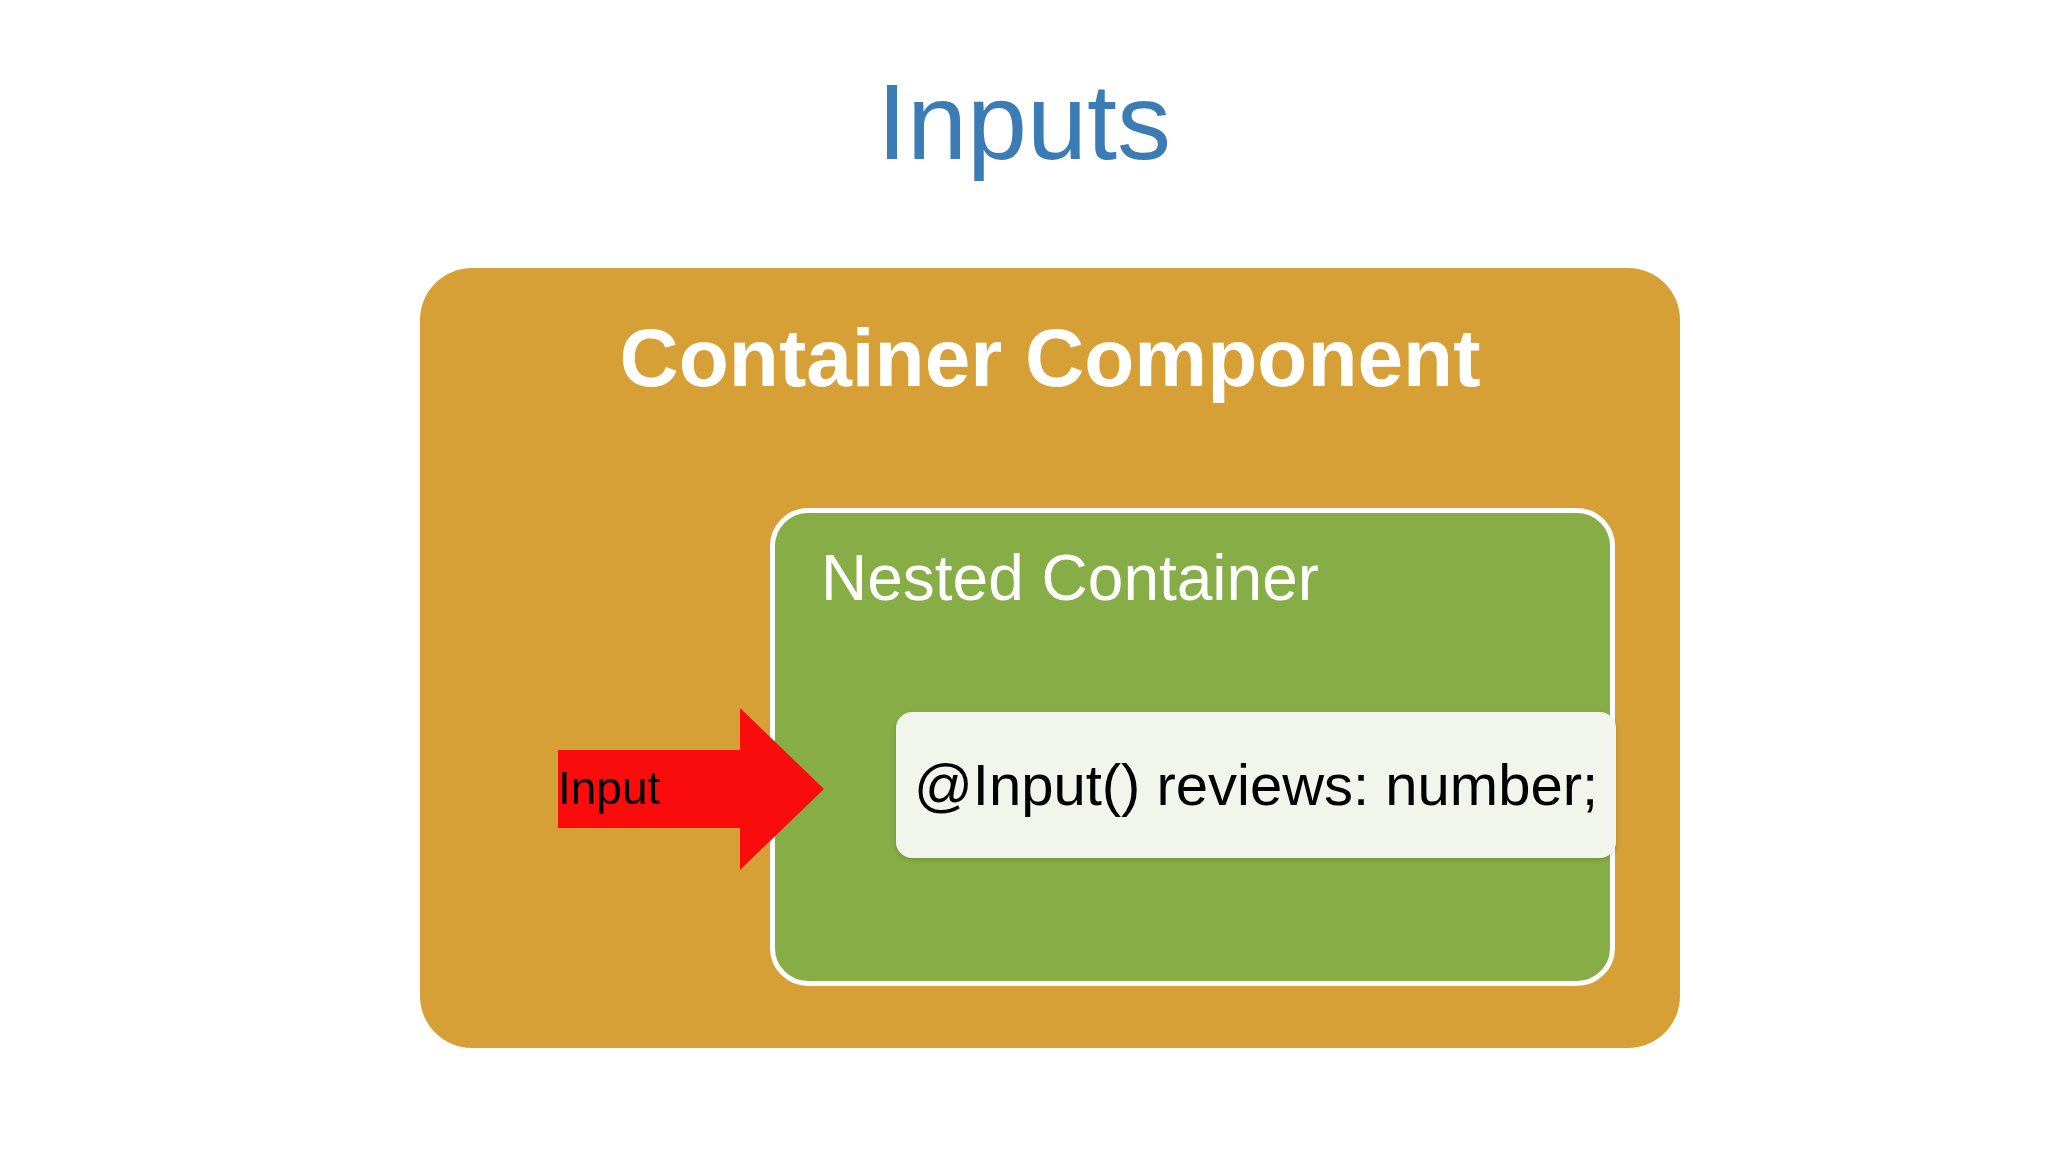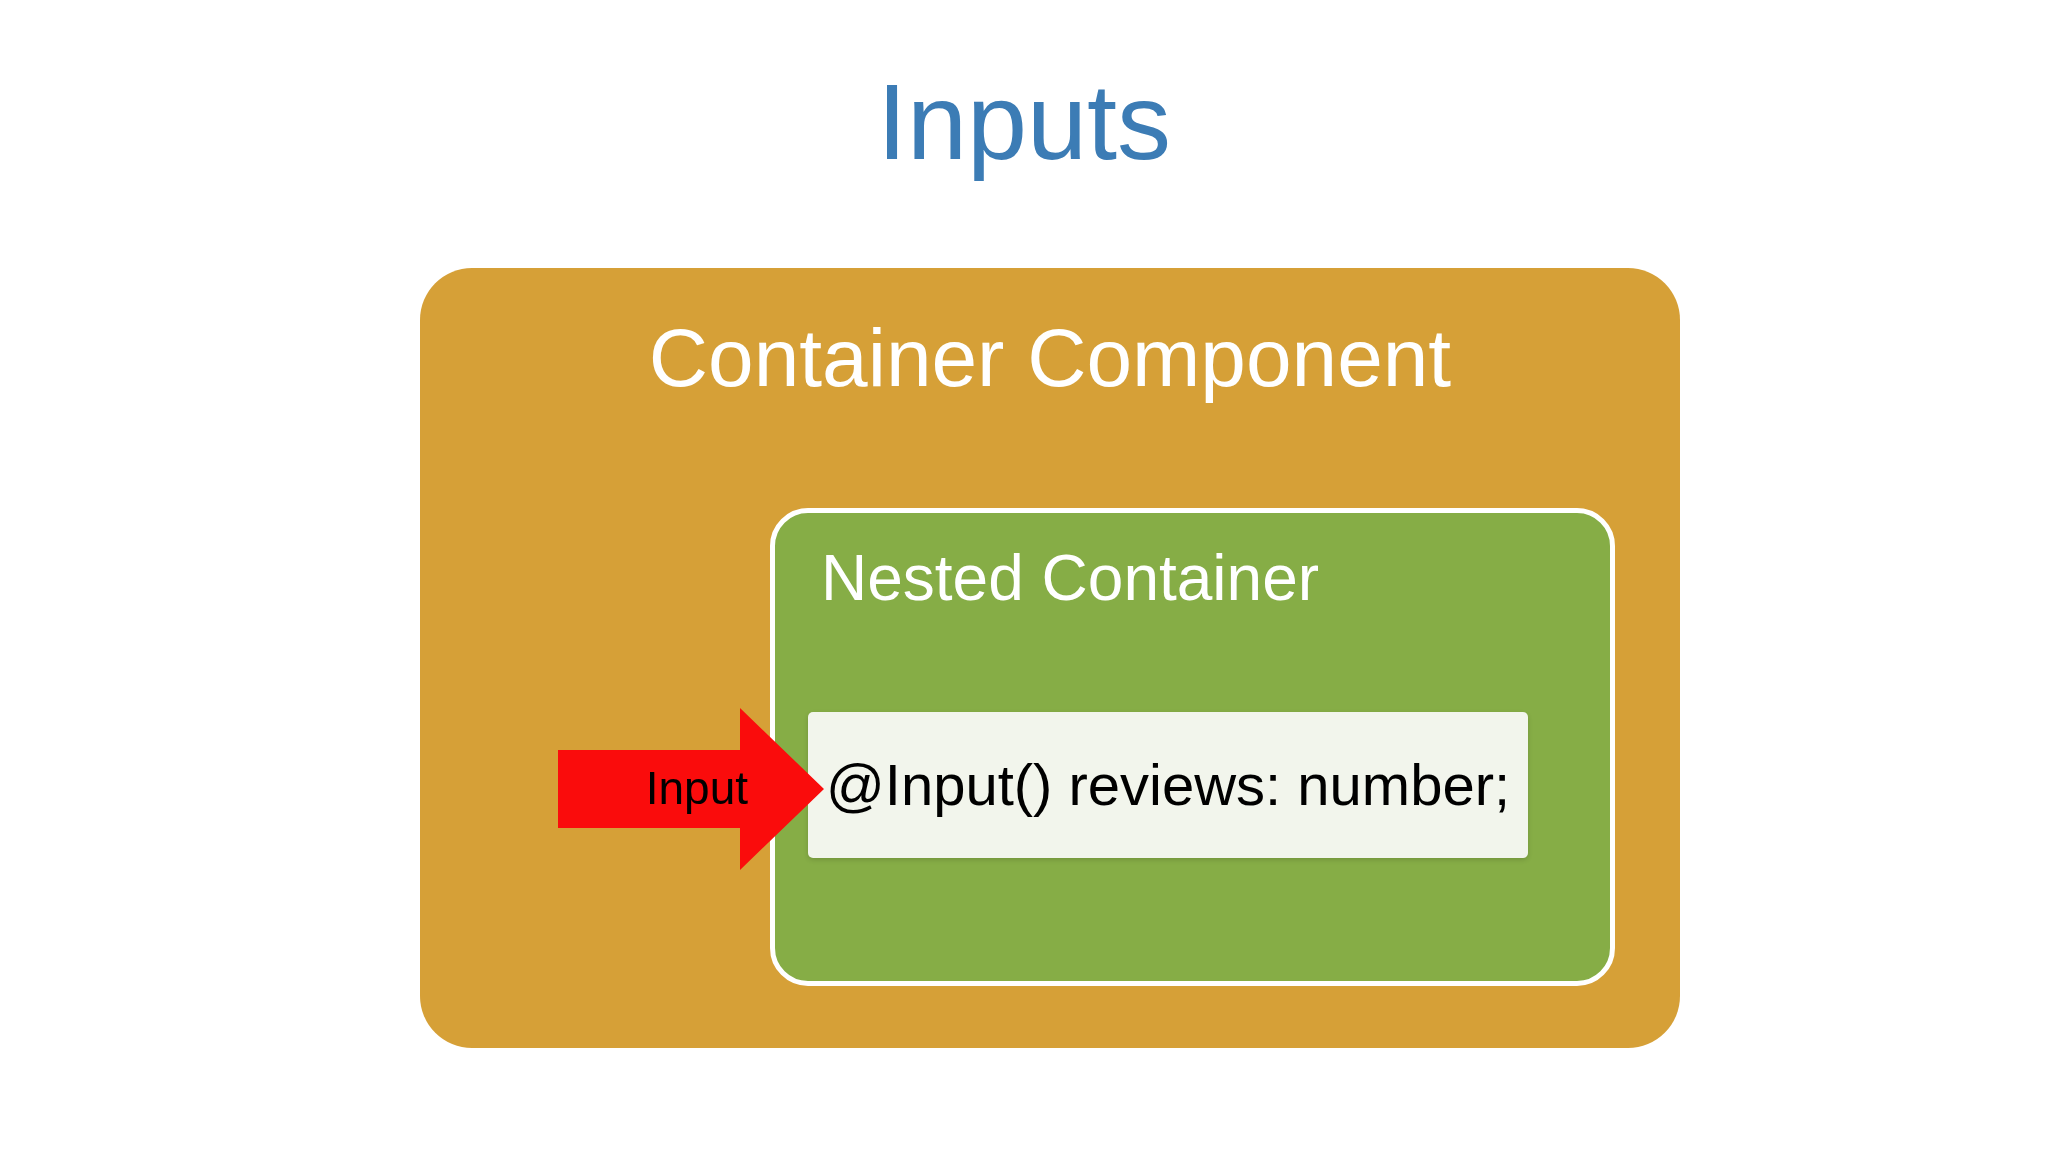--- a/index.html
+++ b/index.html
@@ -55,21 +55,21 @@
 
   #container-component-label {
     position: absolute;
     left: 0;
     top: 42px;
     width: 1260px;
     text-align: center;
     font-family: "Liberation Sans", sans-serif;
     font-size: 82px;
     line-height: 96px;
-    font-weight: 400;
+    font-weight: 700;
     color: #ffffff;
     white-space: nowrap;
   }
 
   
   #nested-component {
     position: absolute;
     left: 770px;
     top: 508px;
     width: 845px;
@@ -90,26 +90,26 @@
     font-size: 64px;
     line-height: 78px;
     font-weight: 400;
     color: #ffffff;
     white-space: nowrap;
   }
 
   
   #code-chip {
     position: absolute;
-    left: 808px;
+    left: 896px;
     top: 712px;
     width: 720px;
     height: 146px;
     background: #f2f5ec;
-    border-radius: 5px;
+    border-radius: 16px;
     box-shadow: 0 2px 5px rgba(0,0,0,0.14);
     display: flex;
     align-items: center;
     justify-content: center;
     box-sizing: border-box;
   }
 
   #code-chip-text {
     font-family: "Liberation Sans", sans-serif;
     font-size: 58px;
@@ -130,21 +130,21 @@
   #input-arrow svg {
     display: block;
     width: 266px;
     height: 162px;
   }
   #input-arrow-label {
     position: absolute;
     left: 0px;
     top: 51px;
     width: 190px;
-    text-align: right;
+    text-align: left;
     font-family: "Liberation Sans", sans-serif;
     font-size: 46px;
     line-height: 58px;
     font-weight: 400;
     color: #000000;
     white-space: nowrap;
     pointer-events: none;
   }
 </style>
 </head>

